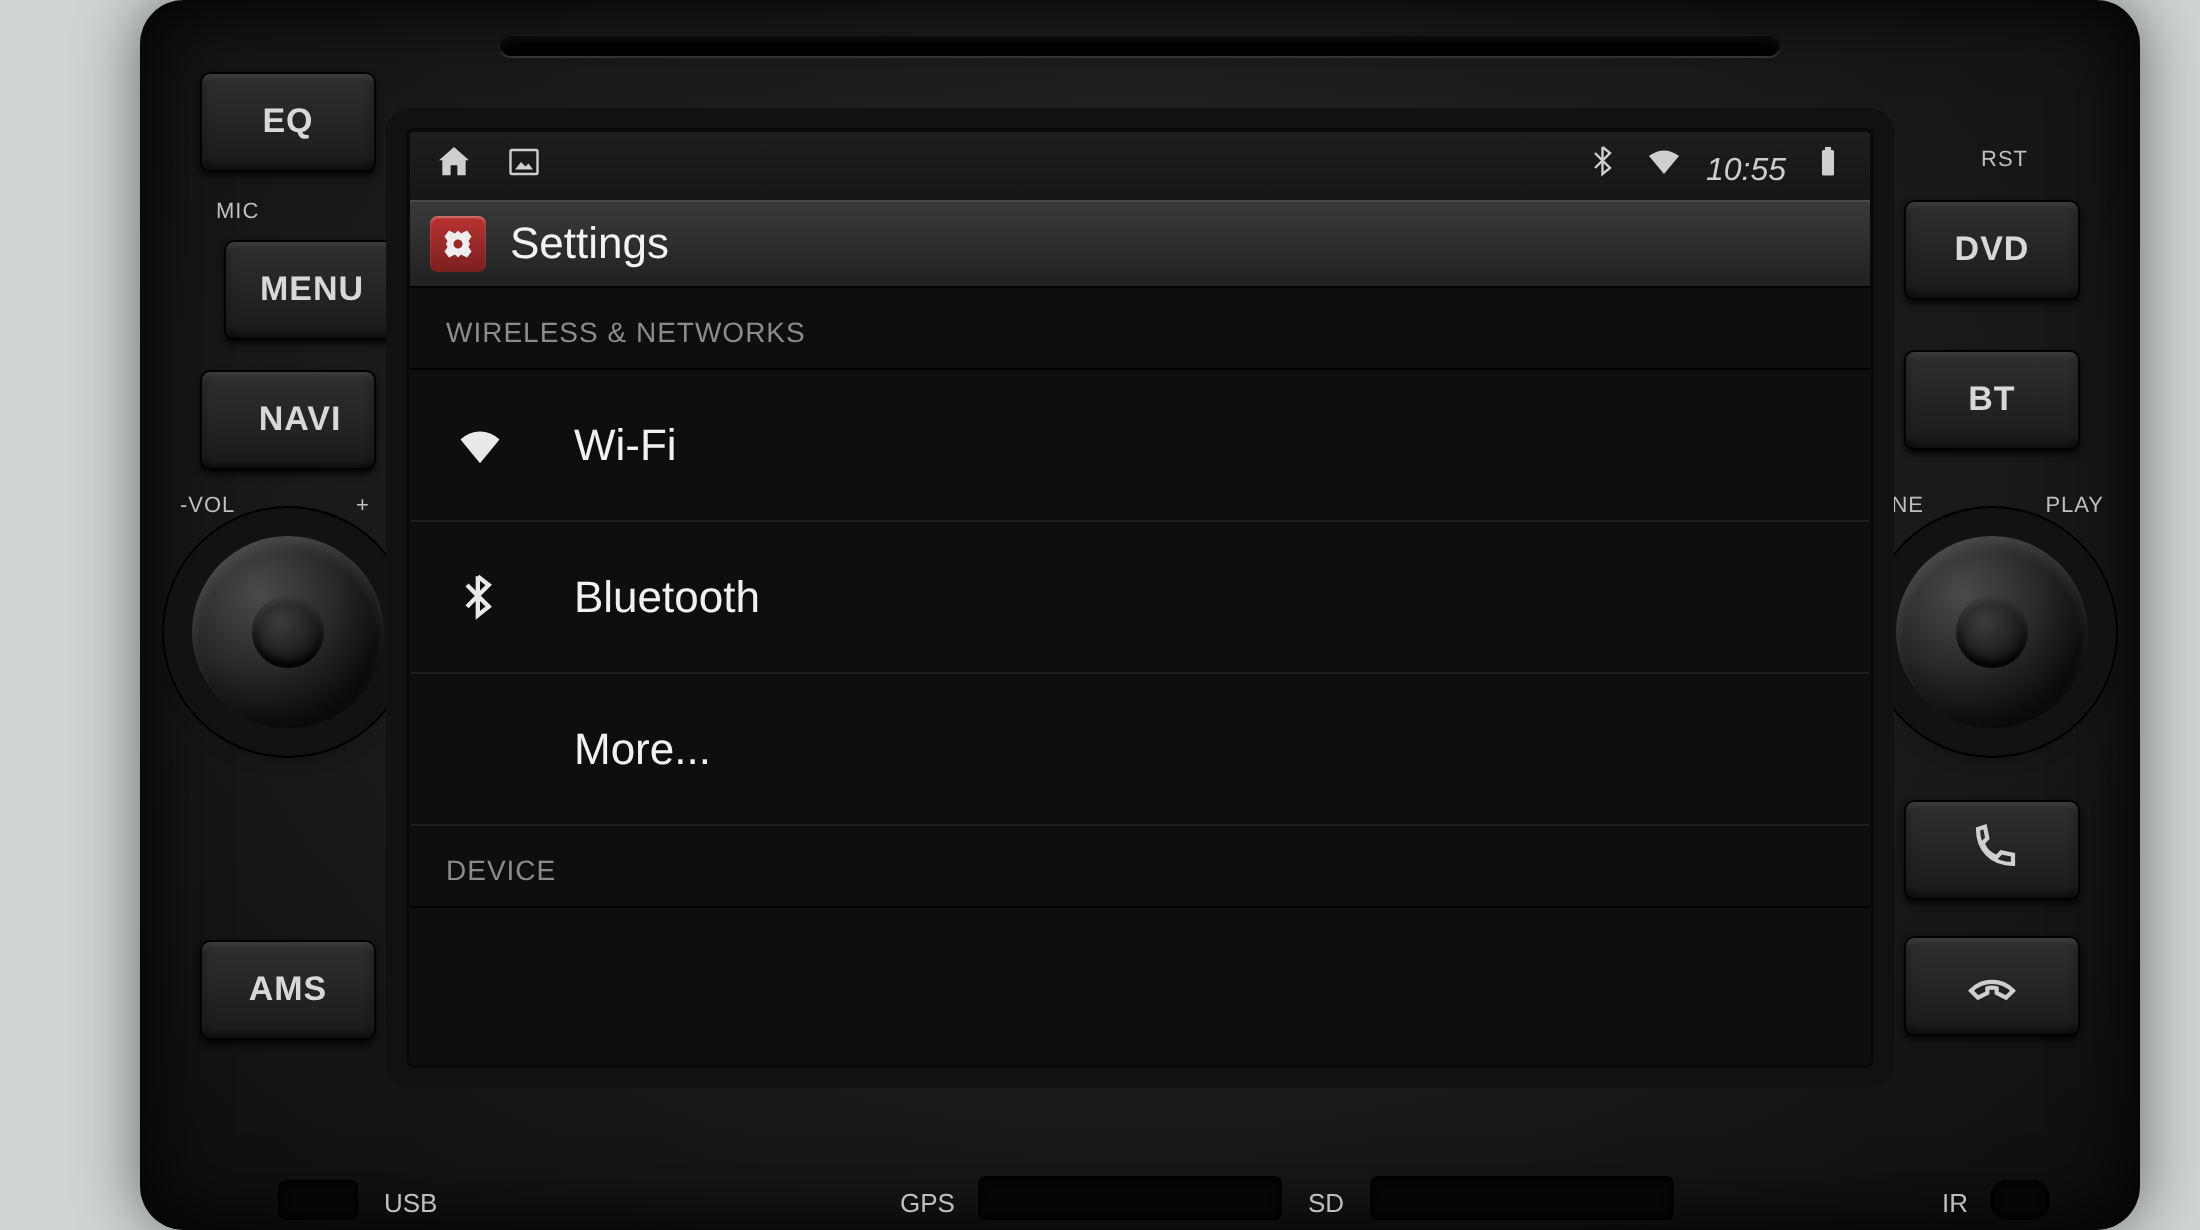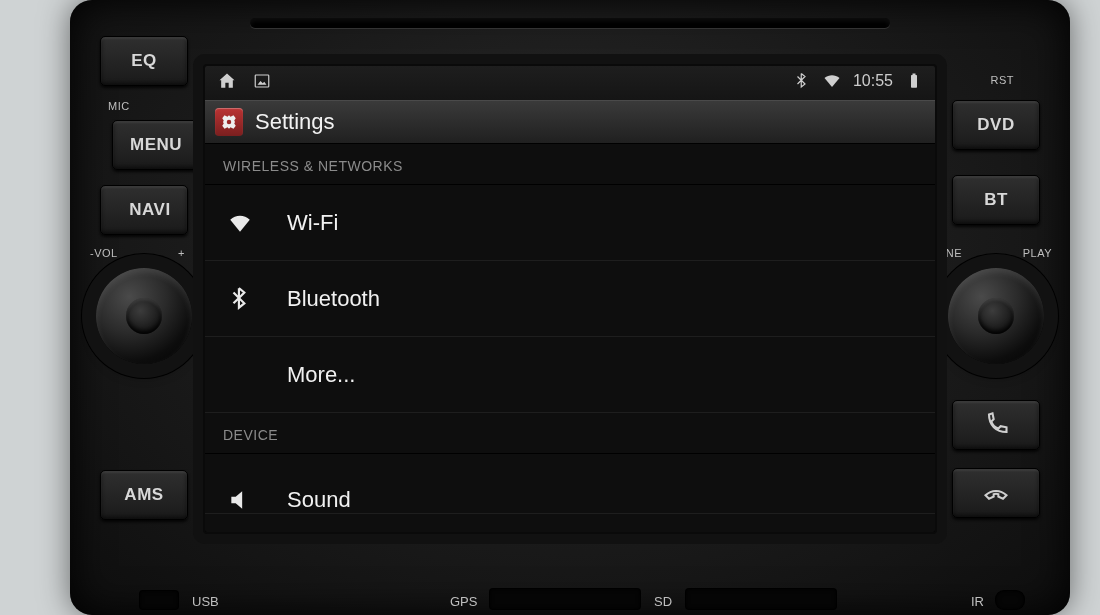--- a/index.html
+++ b/index.html
@@ -74,21 +74,21 @@
   .statusbar {
     height: 34px;
     background: linear-gradient(#1e1e1e,#151515);
     display: flex; align-items: center;
     padding: 0 12px;
     font-size: 16px;
     color: #cdcdcd;
   }
   .statusbar .left { display:flex; align-items:center; gap:16px; }
   .statusbar .spacer { flex: 1; }
-  .statusbar .right { display:flex; align-items:flex-start; gap:12px; }
+  .statusbar .right { display:flex; align-items:flex-end; gap:12px;font-style:italic; }
   .sb-icon svg { width:18px; height:18px; fill:#cfcfcf; }
   .sb-icon.home svg{ width:20px; height:20px; }
 
   .titlebar {
     height: 44px;
     background: linear-gradient(#3a3a3a,#202020);
     border-top: 1px solid #4a4a4a;
     border-bottom: 1px solid #000;
     display: flex; align-items: center; gap: 12px;
     padding: 0 10px;
@@ -240,28 +240,20 @@
         <span>Bluetooth</span>
       </div>
 
       <div class="row">
         <span class="r-icon"></span>
         <span>More...</span>
       </div>
 
       <div class="section-header">DEVICE</div>
 
-      <div class="row last-visible">
-        <span class="r-icon">
-          <svg viewBox="0 0 24 24">
-              <path d="M4 9v6h4l6 5V4L8 9z"></path>
-            </svg>
-        </span>
-        <span>Sound</span>
-      </div>
     </div>
   </div>
 
   <div class="port" style="left:70px; width:38px;"></div>
   <span class="port-label" style="left:122px;">USB</span>
 
   <span class="port-label" style="left:380px;">GPS</span>
   <div class="port wide" style="left:420px;"></div>
   <span class="port-label" style="left:584px;">SD</span>
   <div class="port wide" style="left:616px;"></div>

